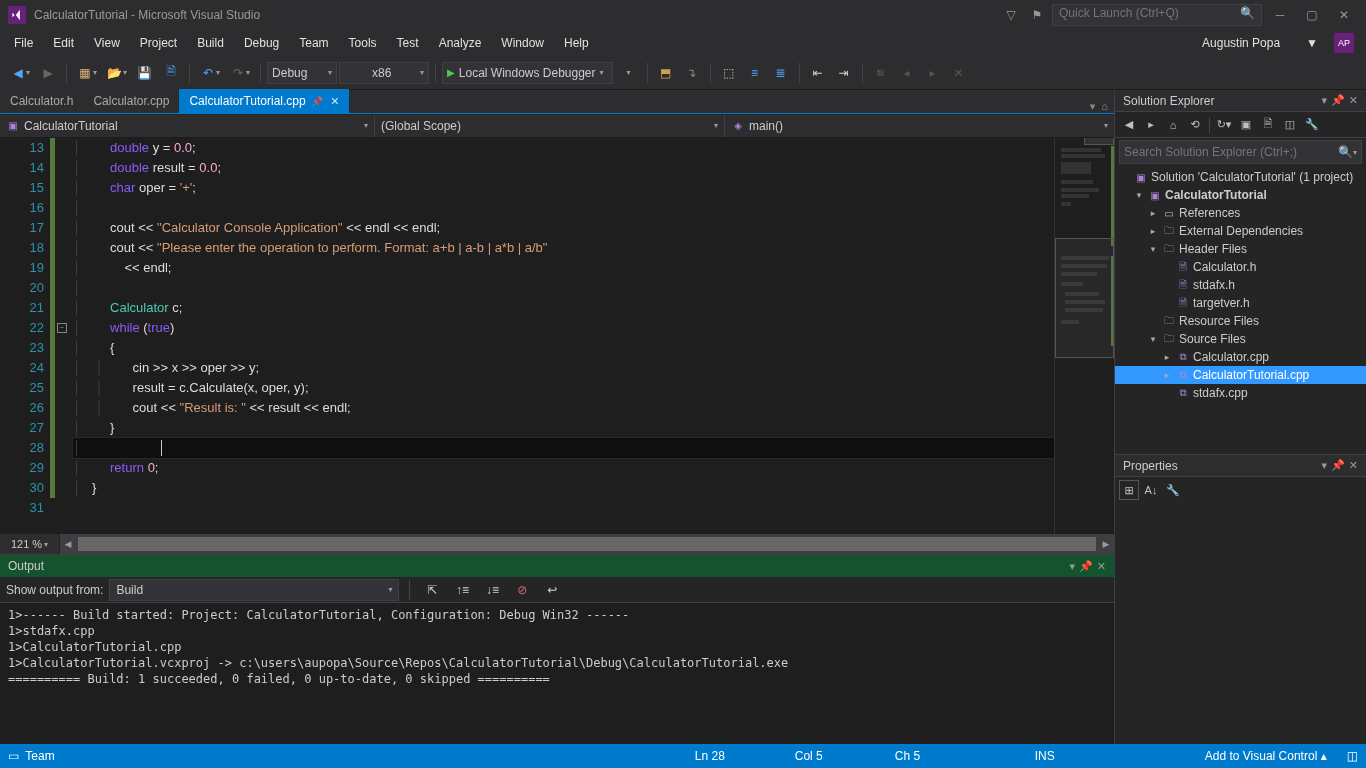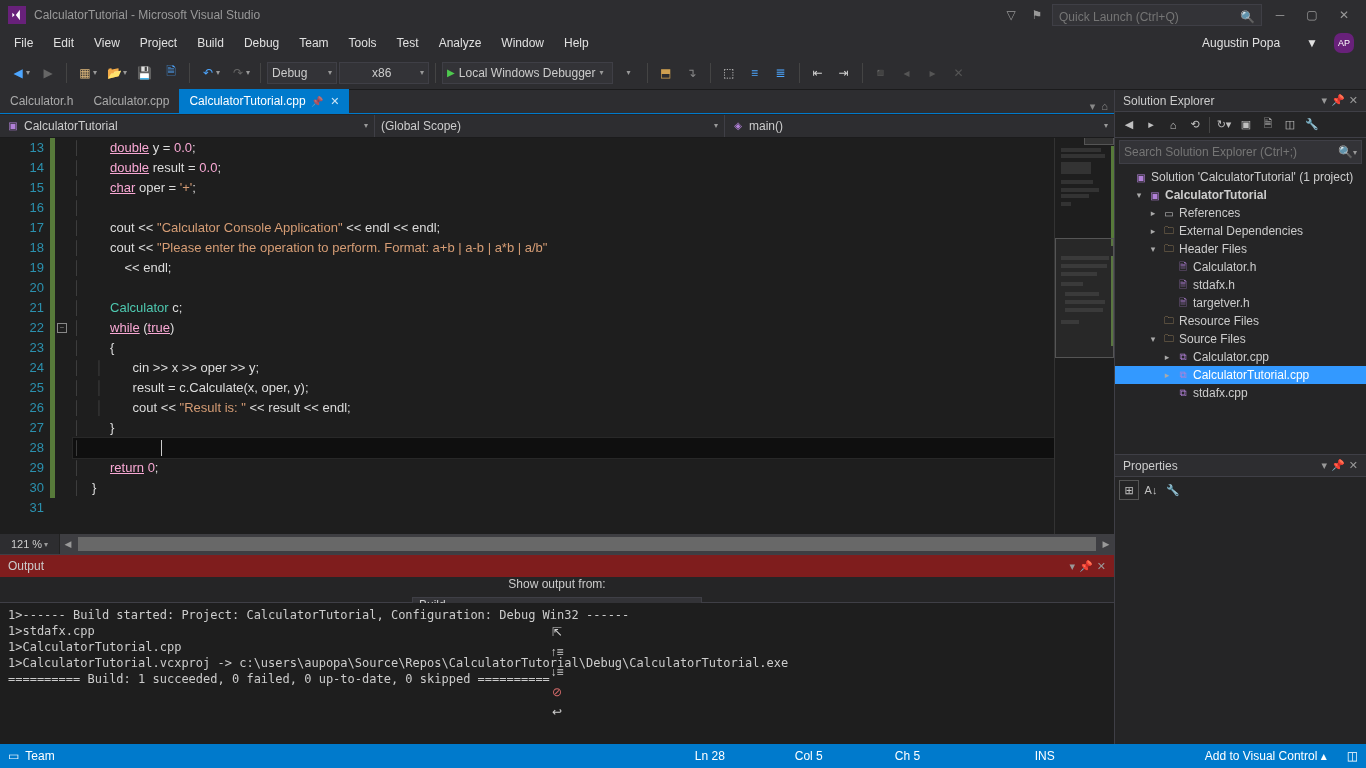--- a/index.html
+++ b/index.html
@@ -2,28 +2,28 @@
 <html><head>
 <meta charset="utf-8">
 <style>
 * { margin:0; padding:0; box-sizing:border-box; font-family:"Segoe UI",Arial,sans-serif; user-select:none; }
 body { width:1366px; height:768px; background:#2D2D30; color:#CCCCCC; font-size:12px; overflow:hidden; display:flex; flex-direction:column; }
 .title-bar { height:30px; background:#2D2D30; display:flex; align-items:center; padding:0 8px; }
 .vs-logo { width:18px; height:18px; background:#68217A; margin-right:8px; display:flex; align-items:center; justify-content:center; }
 .vs-logo svg { width:14px; height:14px; }
 .title-text { color:#999; font-size:12px; }
 .title-right { margin-left:auto; display:flex; align-items:center; gap:4px; }
-.quick-launch { background:#333337; border:1px solid #3F3F46; height:22px; width:210px; color:#999; padding:5px 6px; display:flex; align-items:flex-start; gap:4px; }
+.quick-launch { background:#333337; border:1px solid #3F3F46; height:22px; width:210px; color:#999; padding:5px 6px; display:flex; align-items:flex-end; gap:4px; }
 .quick-launch input { background:transparent; border:none; color:#CCC; font-size:12px; flex:1; outline:none; }
 .win-btn { width:28px; height:22px; display:flex; align-items:center; justify-content:center; color:#999; }
 .notif-bell { width:22px; height:22px; display:flex; align-items:center; justify-content:center; color:#999; }
 .menu-bar { height:26px; background:#2D2D30; display:flex; align-items:center; padding:0 4px; }
 .menu-bar span { padding:4px 10px; color:#E0E0E0; cursor:default; font-size:12px; }
 .user-area { margin-left:auto; display:flex; align-items:center; gap:6px; padding-right:8px; }
-.user-avatar { width:20px; height:20px; background:#68217A; color:#fff; font-size:9px; display:flex; align-items:center; justify-content:center;border-radius:7px; }
+.user-avatar { width:20px; height:20px; background:#68217A; color:#fff; font-size:9px; display:flex; align-items:center; justify-content:center; }
 .toolbar { height:34px; background:#2D2D30; border-bottom:1px solid #1B1B1C; display:flex; align-items:center; padding:0 6px; gap:2px; }
 .tb-btn { height:24px; min-width:24px; display:flex; align-items:center; justify-content:center; padding:0 4px; color:#D0D0D0; position:relative; }
 .tb-sep { width:1px; height:20px; background:#444; margin:0 4px; }
 .tb-combo { background:#333337; border:1px solid #3F3F46; height:22px; color:#CCC; font-size:12px; padding:0 4px; display:flex; align-items:center; justify-content:space-between; }
 .tb-combo.dbg { width:70px; }
 .tb-combo.plat { width:90px;padding-left:32px; }
 .play-btn { display:flex; align-items:center; gap:4px; height:22px; padding:0 8px 0 4px; border:1px solid #3F3F46; background:#333337; }
 .play-tri { color:#4EC94E; font-size:10px; }
 .chev { font-size:8px; color:#999; }
 .main-row { flex:1; display:flex; min-height:0; }
@@ -43,40 +43,40 @@
 .gutter { width:50px; background:#1E1E1E; text-align:right; padding-right:6px; color:#2B91AF; font-family:Consolas,monospace; font-size:13px; line-height:20px; border-right:0; }
 .gutter div { height:20px; }
 .change-bar { width:5px; background:#1E1E1E; }
 .change-bar div { height:20px; }
 .cb-g { background:#577A3A; width:5px; }
 .fold-col { width:14px; background:#1E1E1E; position:relative; }
 .fold-box { position:absolute; left:2px; width:10px; height:10px; border:1px solid #888; color:#888; font-size:8px; line-height:8px; text-align:center; cursor:pointer; background:#1E1E1E; }
 .code-text { flex:1; font-family:Consolas,monospace; font-size:13px; line-height:20px; color:#DCDCDC; white-space:pre; padding-left:4px; position:relative; }
 .code-line { height:20px; position:relative; }
 .code-line.cursor-line { background:#0F0F0F; outline:1px solid #282828; }
-.kw { color:#f9a8d4;text-decoration:underline; }
+.kw { color:#8b5cf6; }
 .typ { color:#4EC9B0; }
 .str { color:#D69D75; }
 .num { color:#f9a8d4; }
 .guide { color:#404040; }
 .text-cursor { position:absolute; width:1px; height:16px; background:#CCC; top:2px; }
 .minimap { width:60px; background:#1E1E1E; border-left:1px solid #333; position:relative; }
 .mm-block { position:absolute; background:#333; }
 .mm-hl { position:absolute; right:0; width:3px; background:#577A3A; }
 .mm-view { position:absolute; left:0; right:0; background:rgba(100,100,100,0.15); border:1px solid #555; }
 .split-grip { position:absolute; top:-1px; right:0; width:30px; height:8px; background:#333; border:1px solid #555; z-index:2; }
 .hscroll-row { height:20px; background:#3E3E42; display:flex; align-items:center; }
 .zoom { width:60px; background:#2D2D30; height:20px; color:#CCC; font-size:11px; display:flex; align-items:center; justify-content:center; gap:2px; border-right:1px solid #222; }
 .hscroll-track { flex:1; background:#3E3E42; height:16px; position:relative; display:flex; align-items:center; }
 .hscroll-arrow { width:16px; height:16px; display:flex; align-items:center; justify-content:center; color:#999; font-size:9px; }
 .hscroll-thumb { height:14px; background:#686868; flex:1; margin:0 2px; }
 .output-panel { height:190px; background:#252526; display:flex; flex-direction:column; border-top:1px solid #3F3F46; }
-.output-header { height:22px; background:#7f1d1d; display:flex; align-items:center; padding:0 8px; font-size:12px; color:#CCC; }
+.output-header { height:22px; background:#14532d; display:flex; align-items:center; padding:0 8px; font-size:12px; color:#CCC; }
 .panel-tools { margin-left:auto; display:flex; gap:4px; color:#999; font-size:11px; }
-.output-toolbar { height:26px; display:flex; align-items:center; padding:0 6px; gap:6px; border-bottom:1px solid #3F3F46;flex-direction:column; }
+.output-toolbar { height:26px; display:flex; align-items:center; padding:0 6px; gap:6px; border-bottom:1px solid #3F3F46; }
 .out-combo { background:#333337; border:1px solid #3F3F46; height:22px; width:290px; color:#CCC; padding:0 6px; display:flex; align-items:center; justify-content:space-between; font-size:12px; }
 .output-text { flex:1; font-family:Consolas,monospace; font-size:12px; line-height:16px; color:#CCC; padding:4px 8px; white-space:pre; overflow:auto; background:#1E1E1E; }
 .side-col { width:252px; background:#252526; display:flex; flex-direction:column; border-left:1px solid #3F3F46; }
 .se-panel { display:flex; flex-direction:column; flex:1; min-height:0; }
 .panel-title { height:22px; background:#2D2D30; display:flex; align-items:center; padding:0 8px; font-size:12px; border-bottom:1px solid #3F3F46; }
 .se-toolbar { height:26px; display:flex; align-items:center; padding:0 4px; gap:2px; border-bottom:1px solid #3F3F46; }
 .se-tb-btn { width:20px; height:20px; display:flex; align-items:center; justify-content:center; color:#C0C0C0; font-size:11px; }
 .se-tb-sep { width:1px; height:16px; background:#444; margin:0 2px; }
 .se-search { height:24px; margin:2px 4px; background:#333337; border:1px solid #3F3F46; display:flex; align-items:center; padding:0 4px; }
 .se-search input { flex:1; background:transparent; border:none; color:#CCC; font-size:12px; outline:none; }

